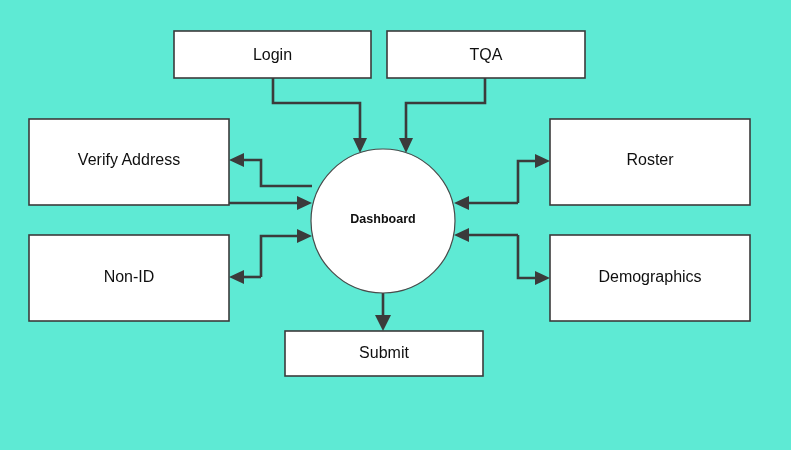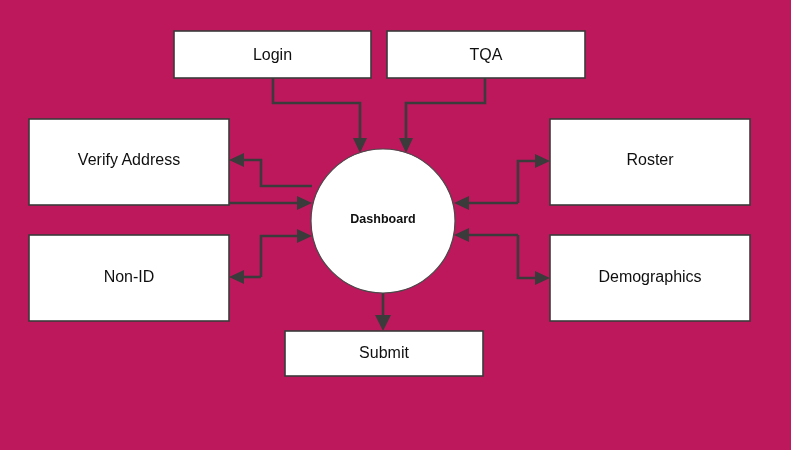--- a/index.html
+++ b/index.html
@@ -10,21 +10,21 @@
   body {
     width: 791px;
     height: 450px;
     font-family: "Liberation Sans", sans-serif;
     overflow: hidden;
   }
   #diagram-root {
     position: relative;
     width: 791px;
     height: 450px;
-    background: #be185d;
+    background: #5eead4;
   }
   svg#flow {
     position: absolute;
     top: 0;
     left: 0;
     width: 791px;
     height: 450px;
     display: block;
   }
   .node-box {

